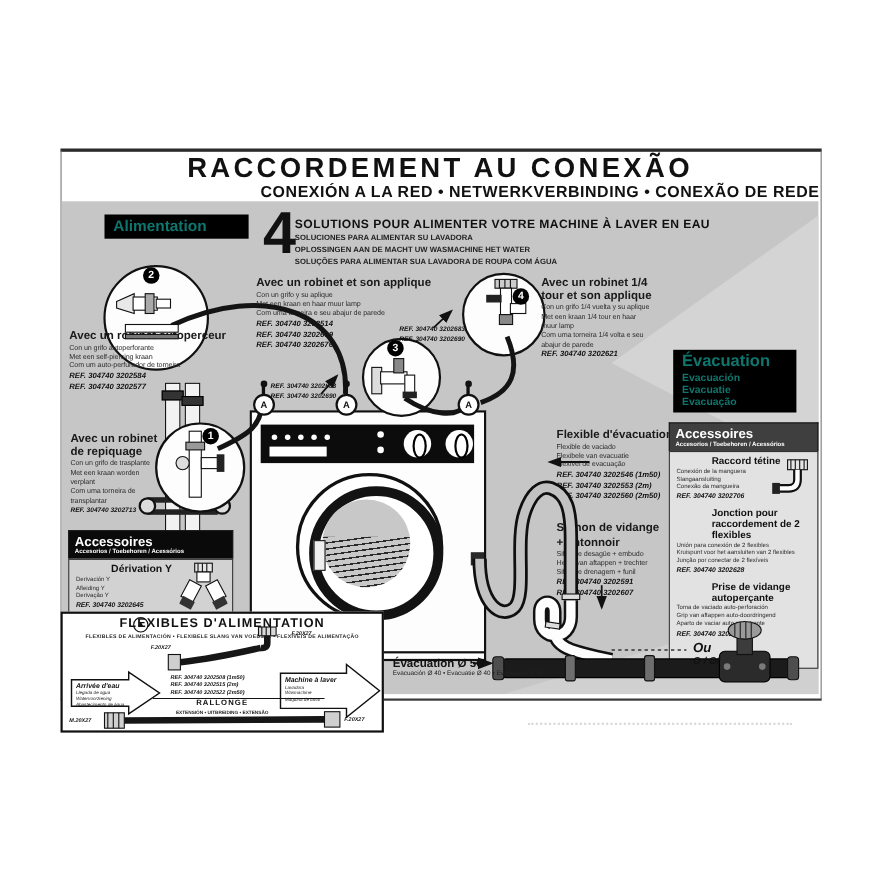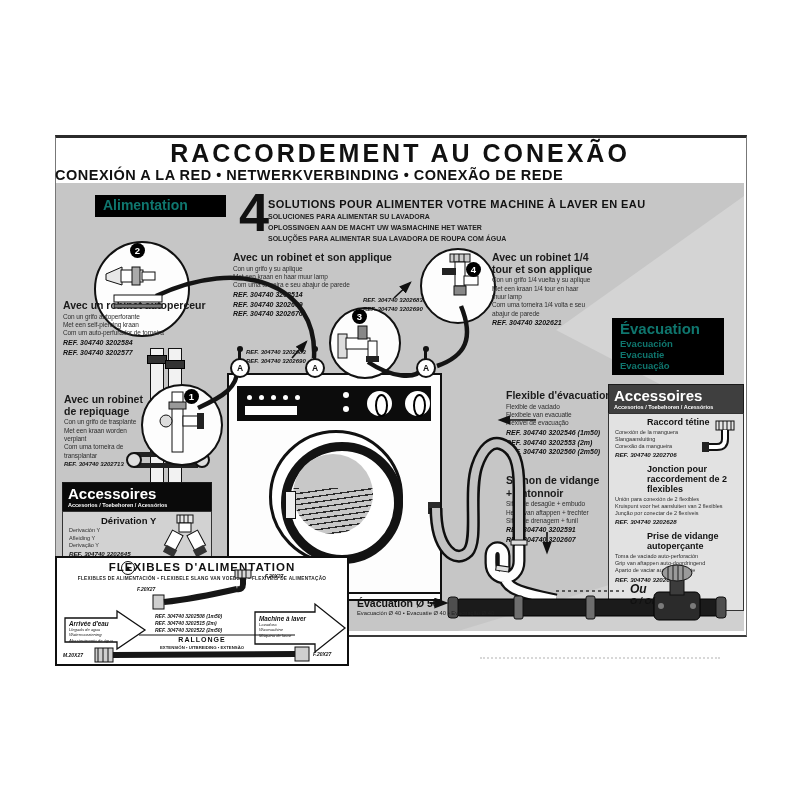--- a/index.html
+++ b/index.html
@@ -6,21 +6,21 @@
   body{width:800px;height:800px;background:#ffffff;position:relative;overflow:hidden;
        font-family:"Liberation Sans",sans-serif;color:#111;}
   .abs{position:absolute;}
   
   .frame{left:55px;top:135px;width:690px;height:497px;background:#fff;
          border-top:3px solid #2b2b2b;border-bottom:2px solid #3a3a3a;
          border-left:1px solid #777;border-right:1px solid #777;z-index:0;}
   .grayarea{left:56px;top:183px;width:688px;height:448px;background:#c6c6c6;z-index:1;}
   .doc-title{left:55px;top:139px;width:690px;text-align:center;font-size:25px;font-weight:800;
              letter-spacing:3px;z-index:10;}
-  .doc-subtitle{left:55px;top:167px;width:690px;text-align:left;font-size:14.5px;font-weight:bold;
+  .doc-subtitle{left:55px;top:167px;width:690px;text-align:right;font-size:14.5px;font-weight:bold;
                 letter-spacing:.5px;z-index:10;}
   
   .blackbox{background:#000;color:#0f766e;padding:3px 8px 4px 8px;z-index:11;}
   .blackbox .bb-main{font-size:14px;font-weight:800;line-height:1.1;}
   .bb-lines div{font-size:9.5px;font-weight:bold;line-height:1.18;}
   
   .big4{left:239px;top:190px;font-size:54px;font-weight:800;line-height:.85;z-index:11;}
   .sol-title{left:268px;top:198px;font-size:11px;font-weight:800;letter-spacing:.4px;z-index:11;}
   .sol-lines{left:268px;top:212px;z-index:11;}
   .sol-lines div{font-size:7px;font-weight:bold;line-height:1.55;color:#222;}
@@ -59,21 +59,21 @@
   .amark .pin{position:absolute;left:6px;top:-9px;width:3px;height:8px;background:#111;}
   .amark .pinhead{position:absolute;left:4.5px;top:-14px;width:6px;height:6px;background:#111;border-radius:50%;}
   
   .vpipe{width:12px;background:#f2f2f2;border:1.5px solid #131313;z-index:5;}
   .clampband{background:#333;border:1px solid #000;z-index:5;}
   .hbar{background:#222;z-index:5;}
   .bolt{width:12px;height:12px;background:#ddd;border:2px solid #111;border-radius:50%;z-index:5;}
   
   .panel{z-index:11;}
   .p-head{background:#3f3f3f;color:#fff;padding:2px 5px 3px 5px;border:1px solid #1a1a1a;border-bottom:none;}
-  .p-head .ph1{font-size:15px;font-weight:800;}
+  .p-head .ph1{font-size:12px;font-weight:800;}
   .p-head .ph2{font-size:5.5px;font-weight:bold;}
   .p-body{background:#e2e2e2;border:1px solid #333;padding:4px 6px;}
   .ar-title{font-size:9px;font-weight:600;line-height:1.1;margin-bottom:1px;padding-left:32px;}
   .ar-lines div{font-size:5.5px;color:#2e2e2e;line-height:1.3;}
   .ar-ref{font-size:6.2px;font-weight:bold;font-style:italic;margin-top:1px;}
   .p-item{margin-bottom:7px;position:relative;}
   .ou-txt{font-size:12px;font-weight:800;font-style:italic;line-height:1;z-index:13;}
   .ou-sub{font-size:9px;font-weight:800;font-style:italic;z-index:13;}
   
   .flexbox{left:55px;top:556px;width:290px;height:106px;background:#fff;border:2px solid #0f0f0f;z-index:16;}

